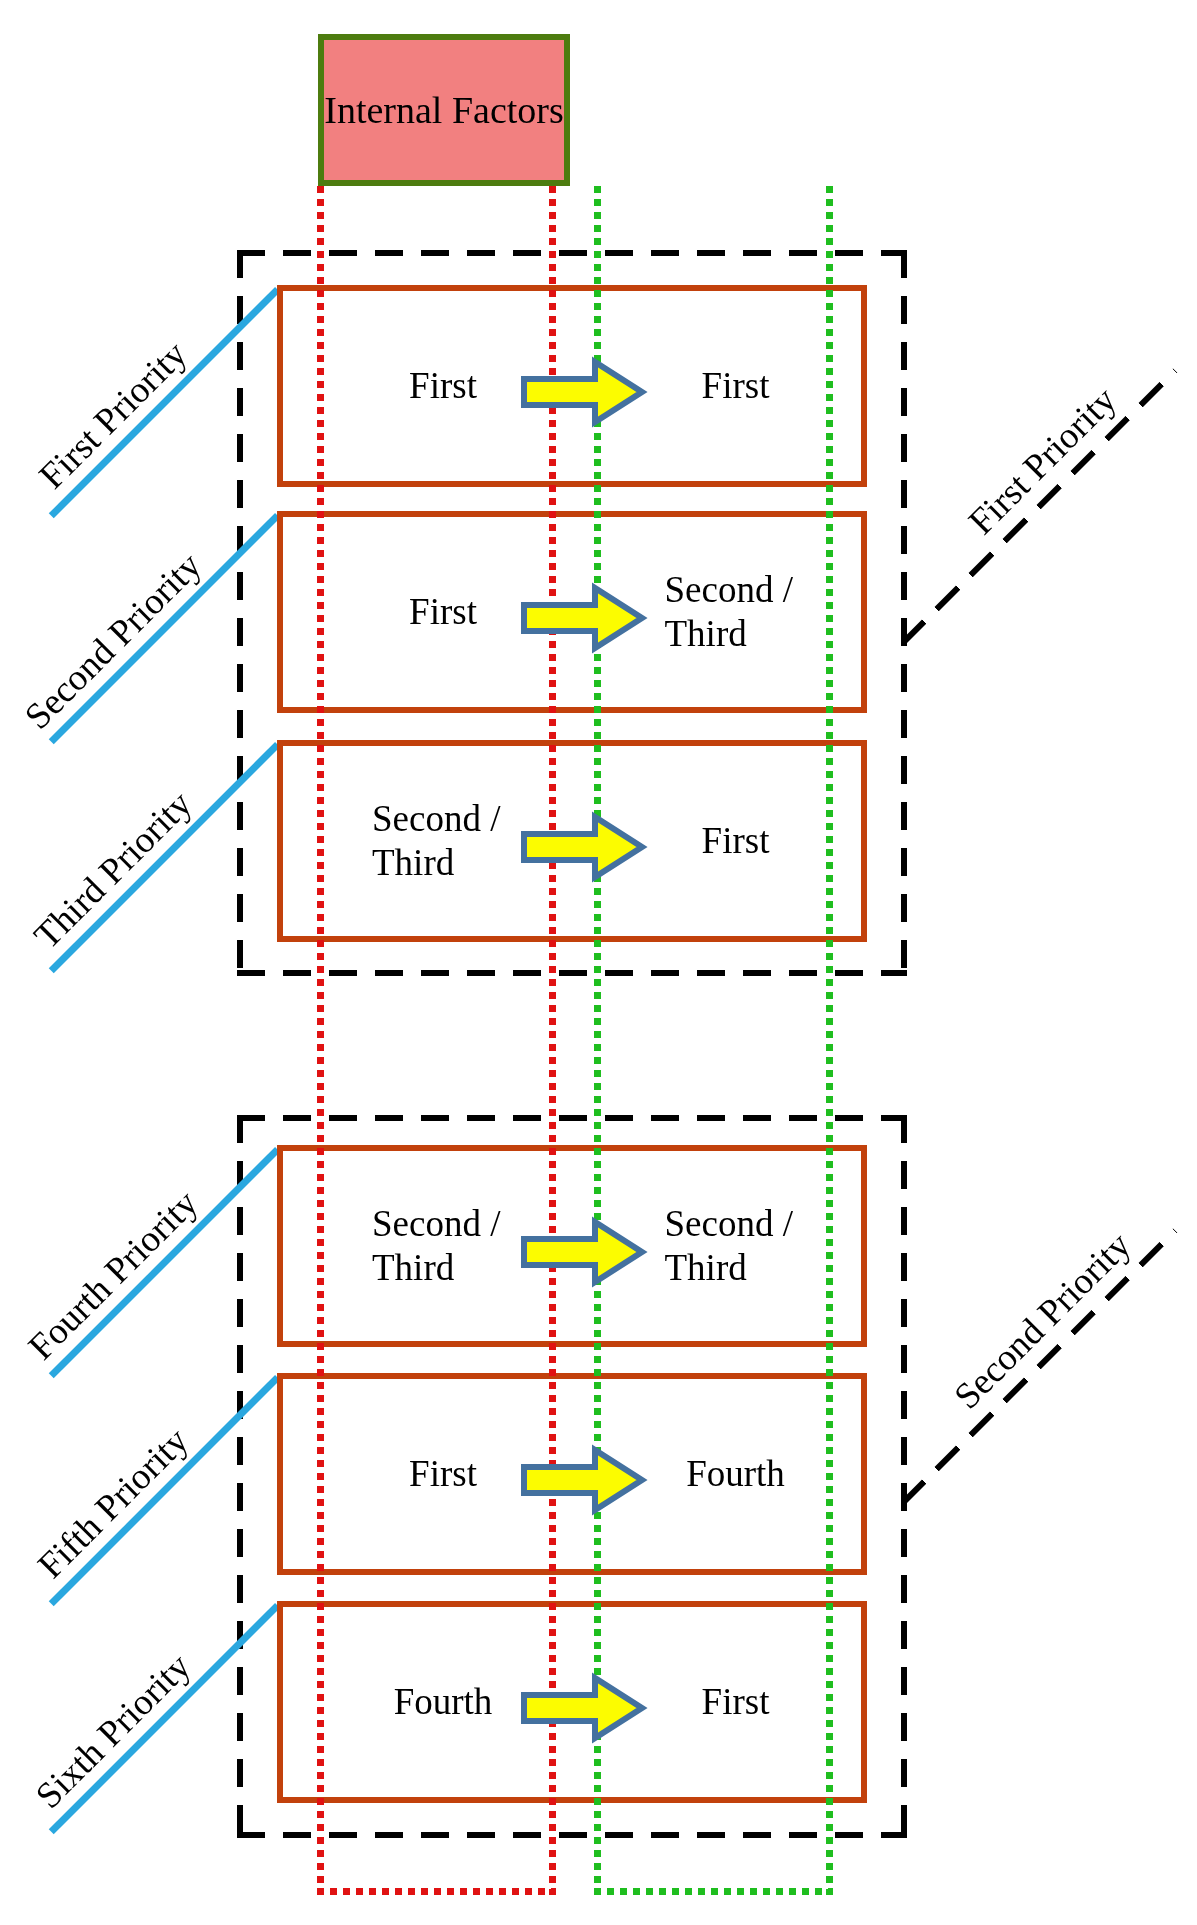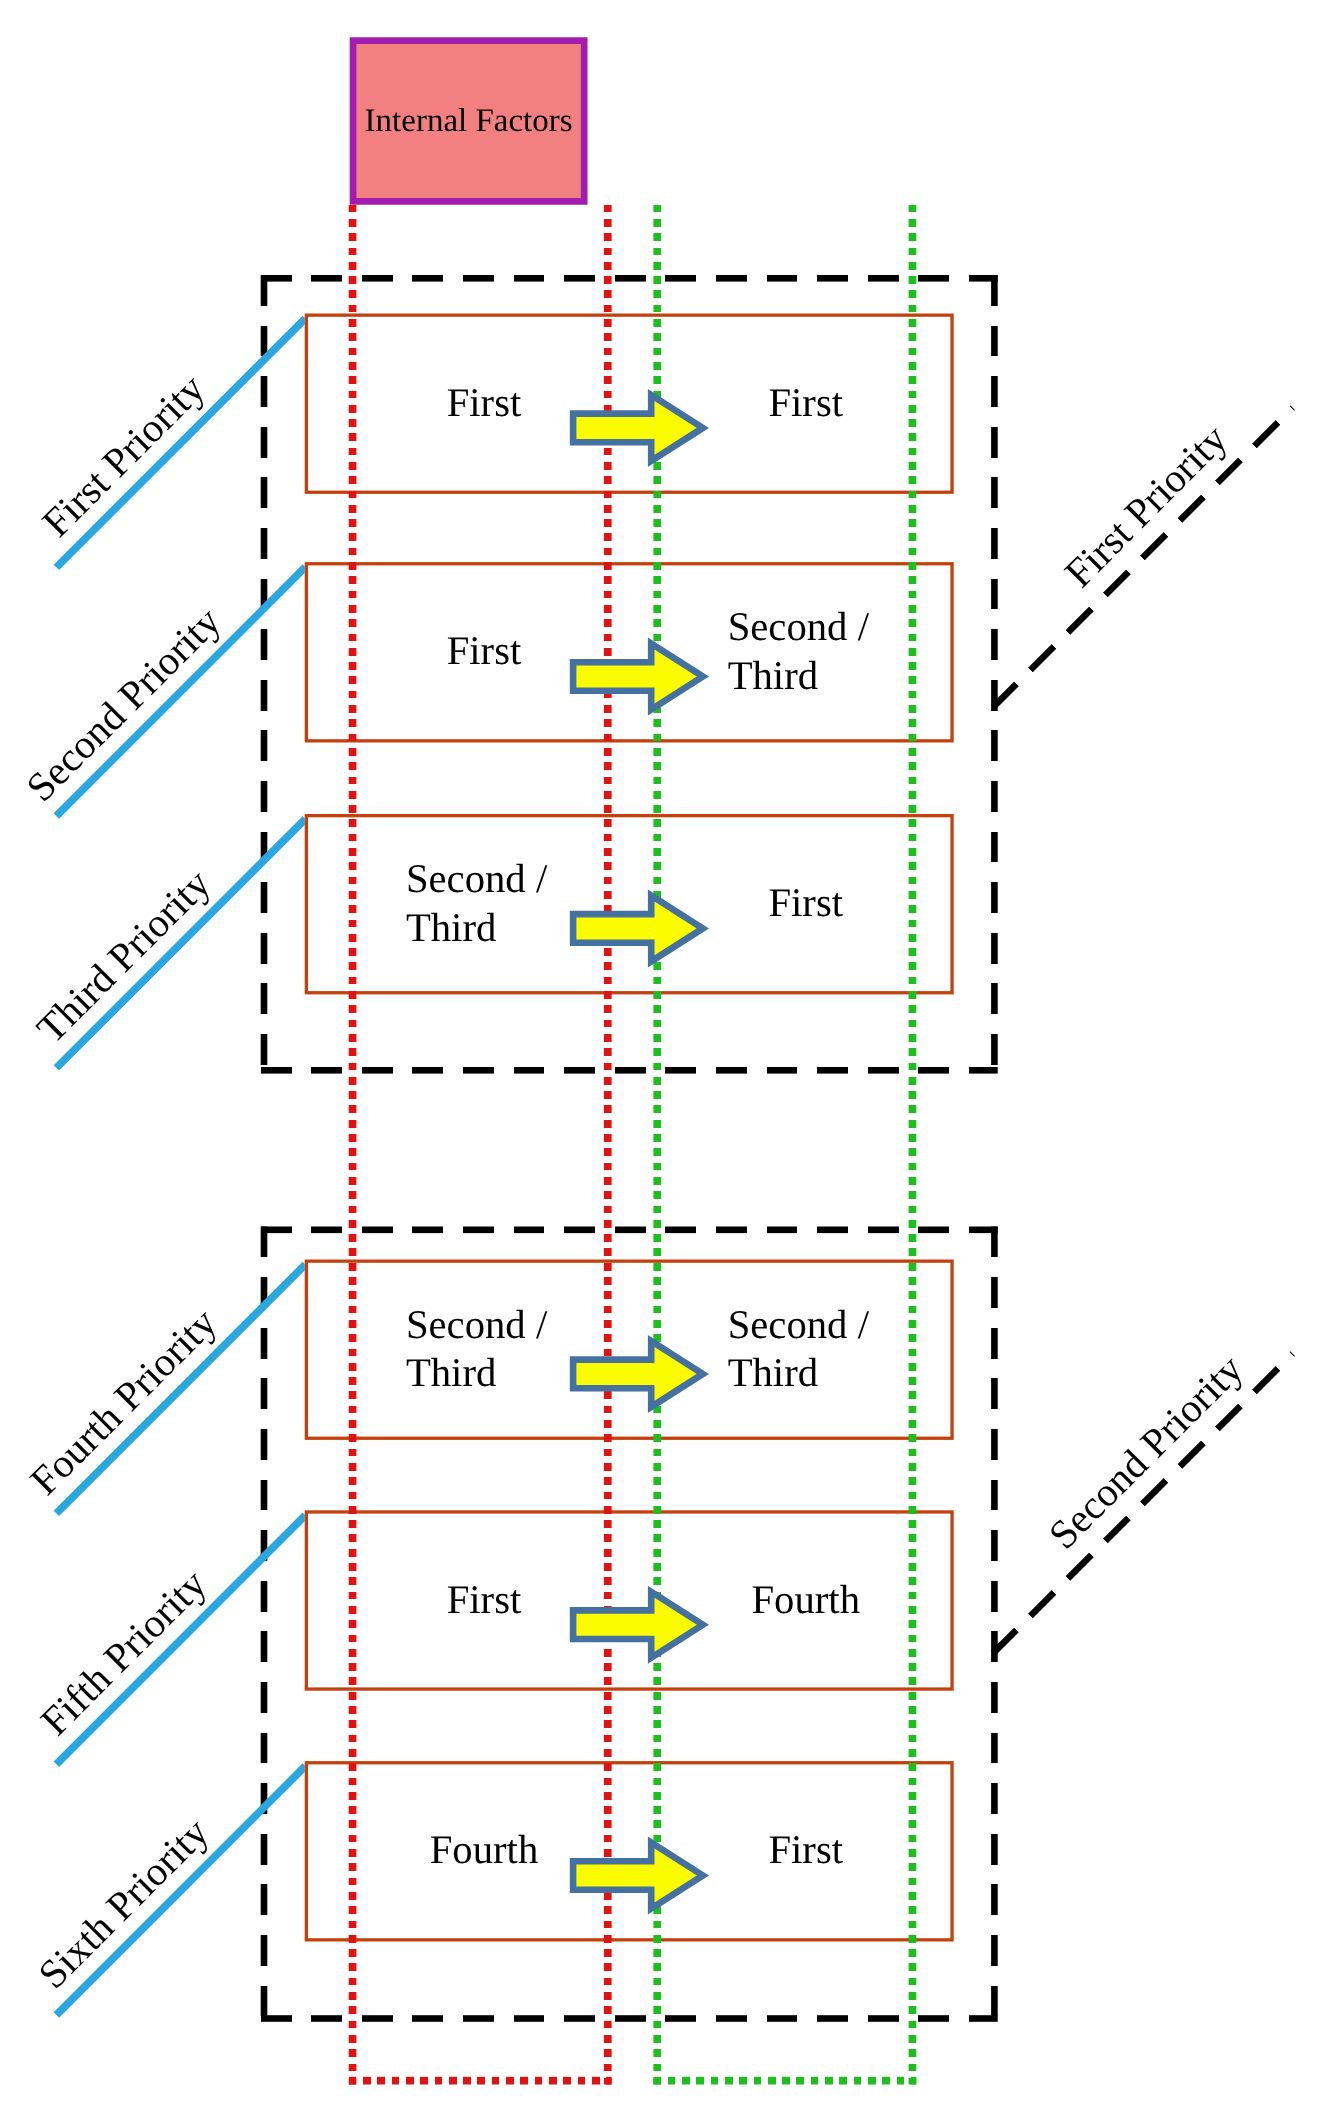--- a/index.html
+++ b/index.html
@@ -3,24 +3,24 @@
 <meta charset="utf-8">
 <style>
   html,body{margin:0;padding:0;background:#ffffff;}
   .canvas{
     position:relative;width:1197px;height:1925px;background:#ffffff;
     overflow:hidden;
     font-family:"Liberation Serif","DejaVu Serif",serif;color:#000;
   }
   
   .hdr{
-    position:absolute;top:34px;width:216px;height:152px;
-    border:6px solid #a21caf;box-sizing:border-box;
+    position:absolute;top:34px;width:252px;height:152px;
+    border:6px solid #4d7c0f;box-sizing:border-box;
     display:flex;align-items:center;justify-content:center;
-    text-align:center;font-size:30px;line-height:1.22;z-index:7;
+    text-align:center;font-size:38px;line-height:1.22;z-index:7;
   }
   .hdr-internal{left:318px;background:#F28080;}
   .hdr-external{left:592px;background:#7CE27C;}
   
   .vdot{position:absolute;top:186px;height:1709px;width:7px;z-index:5;}
   .vred{background:repeating-linear-gradient(180deg,#E01212 0 7px,transparent 7px 13px);}
   .vgreen{background:repeating-linear-gradient(180deg,#1FBE1F 0 7px,transparent 7px 13px);}
   .rv1{left:317px}.rv2{left:549px}.gv1{left:594px}.gv2{left:826px}
   .hdot{position:absolute;top:1888px;height:7px;z-index:5;width:239px;}
   .hred{left:317px;background:repeating-linear-gradient(90deg,#E01212 0 7px,transparent 7px 13px);}
@@ -42,22 +42,22 @@
   .rlab{position:absolute;left:50px;right:-20px;bottom:12px;text-align:center;
     font-size:37px;white-space:nowrap;}
   
   .diag{position:absolute;left:-40px;width:320px;height:56px;
     transform-origin:100% 100%;transform:rotate(-45deg);}
   .d1{top:236px}.d2{top:462px}.d3{top:691px}.d4{top:1096px}.d5{top:1324px}.d6{top:1552px}
   .dline{position:absolute;left:0;right:0;bottom:0;height:7px;background:#2AA7DF;}
   .dlab{position:absolute;left:-45px;right:45px;bottom:10px;text-align:center;
     font-size:37px;white-space:nowrap;}
   
-  .pbox{position:absolute;left:277px;width:590px;height:164px;
-    border:3px solid #c2410c;background:#fff;box-sizing:border-box;}
+  .pbox{position:absolute;left:277px;width:590px;height:202px;
+    border:6px solid #c2410c;background:#fff;box-sizing:border-box;}
   .b1{top:285px}.b2{top:511px}.b3{top:740px}.b4{top:1145px}.b5{top:1373px}.b6{top:1601px}
   .cell{position:absolute;top:0;height:100%;display:flex;align-items:center;justify-content:center;}
   .lcell{left:20px;width:280px;}
   .rcell{left:330px;width:245px;}
   .clab{display:inline-block;max-width:142px;font-size:37px;line-height:1.2;text-align:left;}
   .parrow{position:absolute;left:236px;top:64px;width:130px;height:74px;z-index:6;}
 </style>
 </head>
 <body>
 

